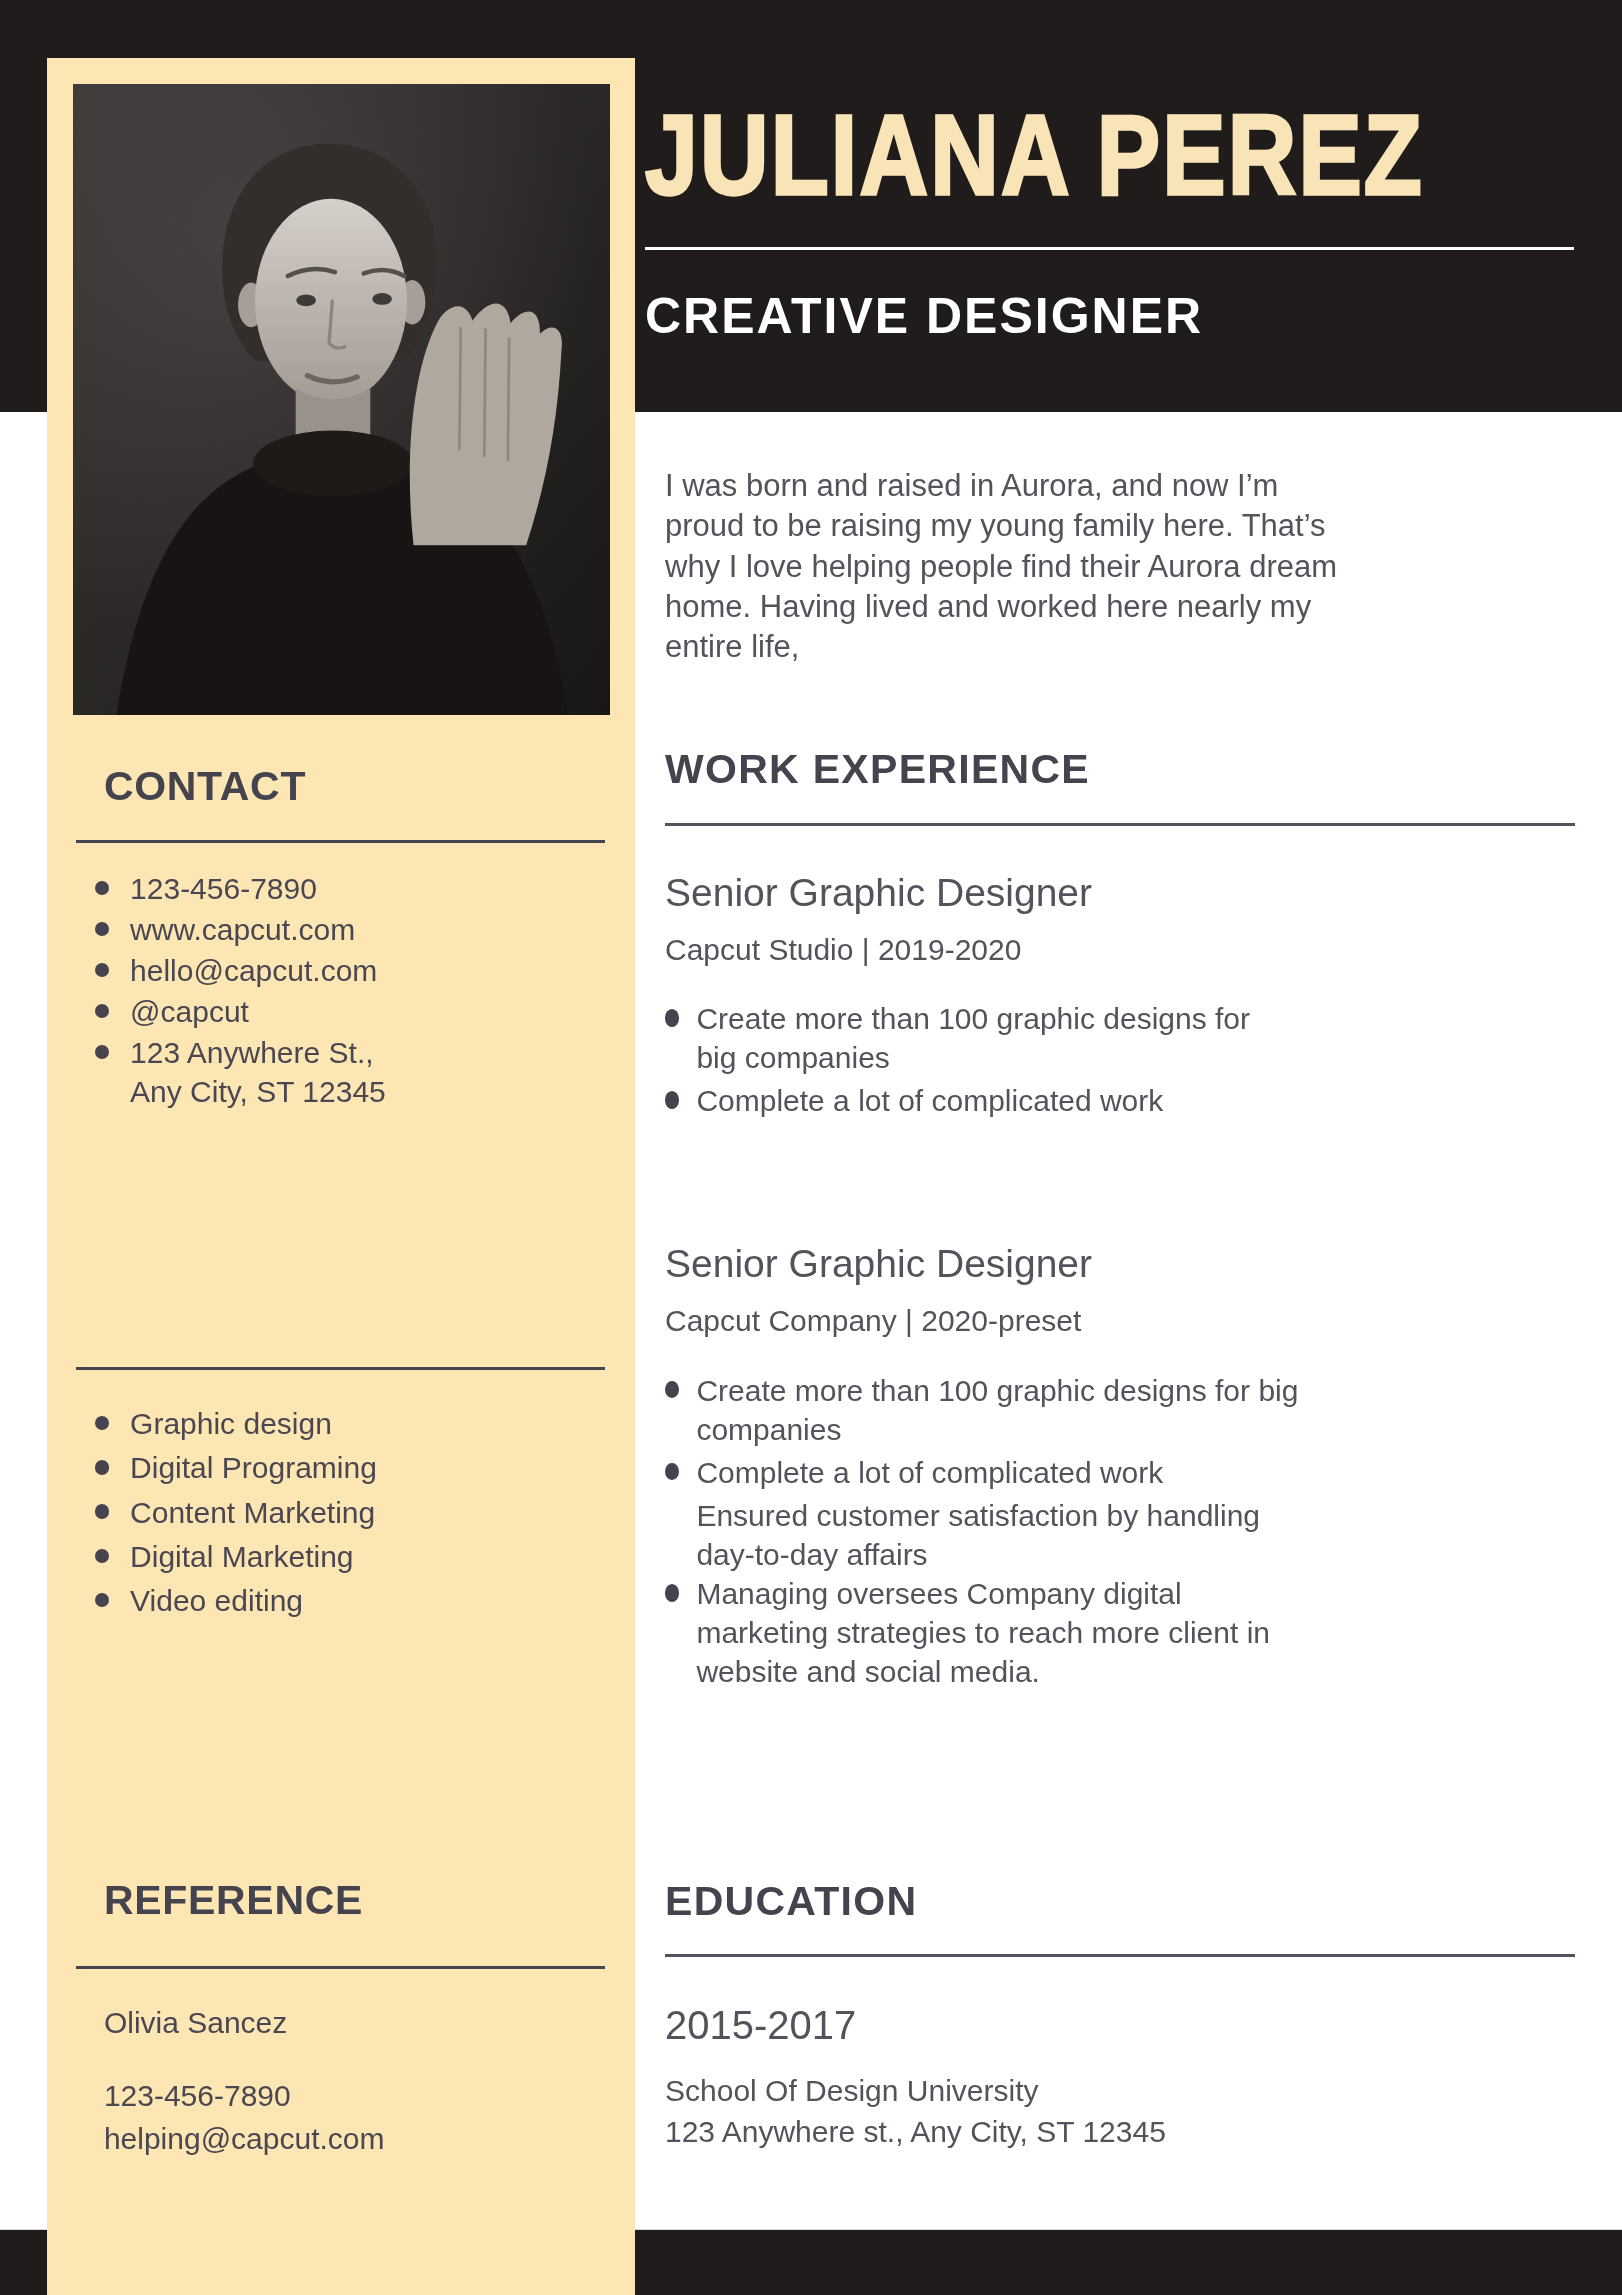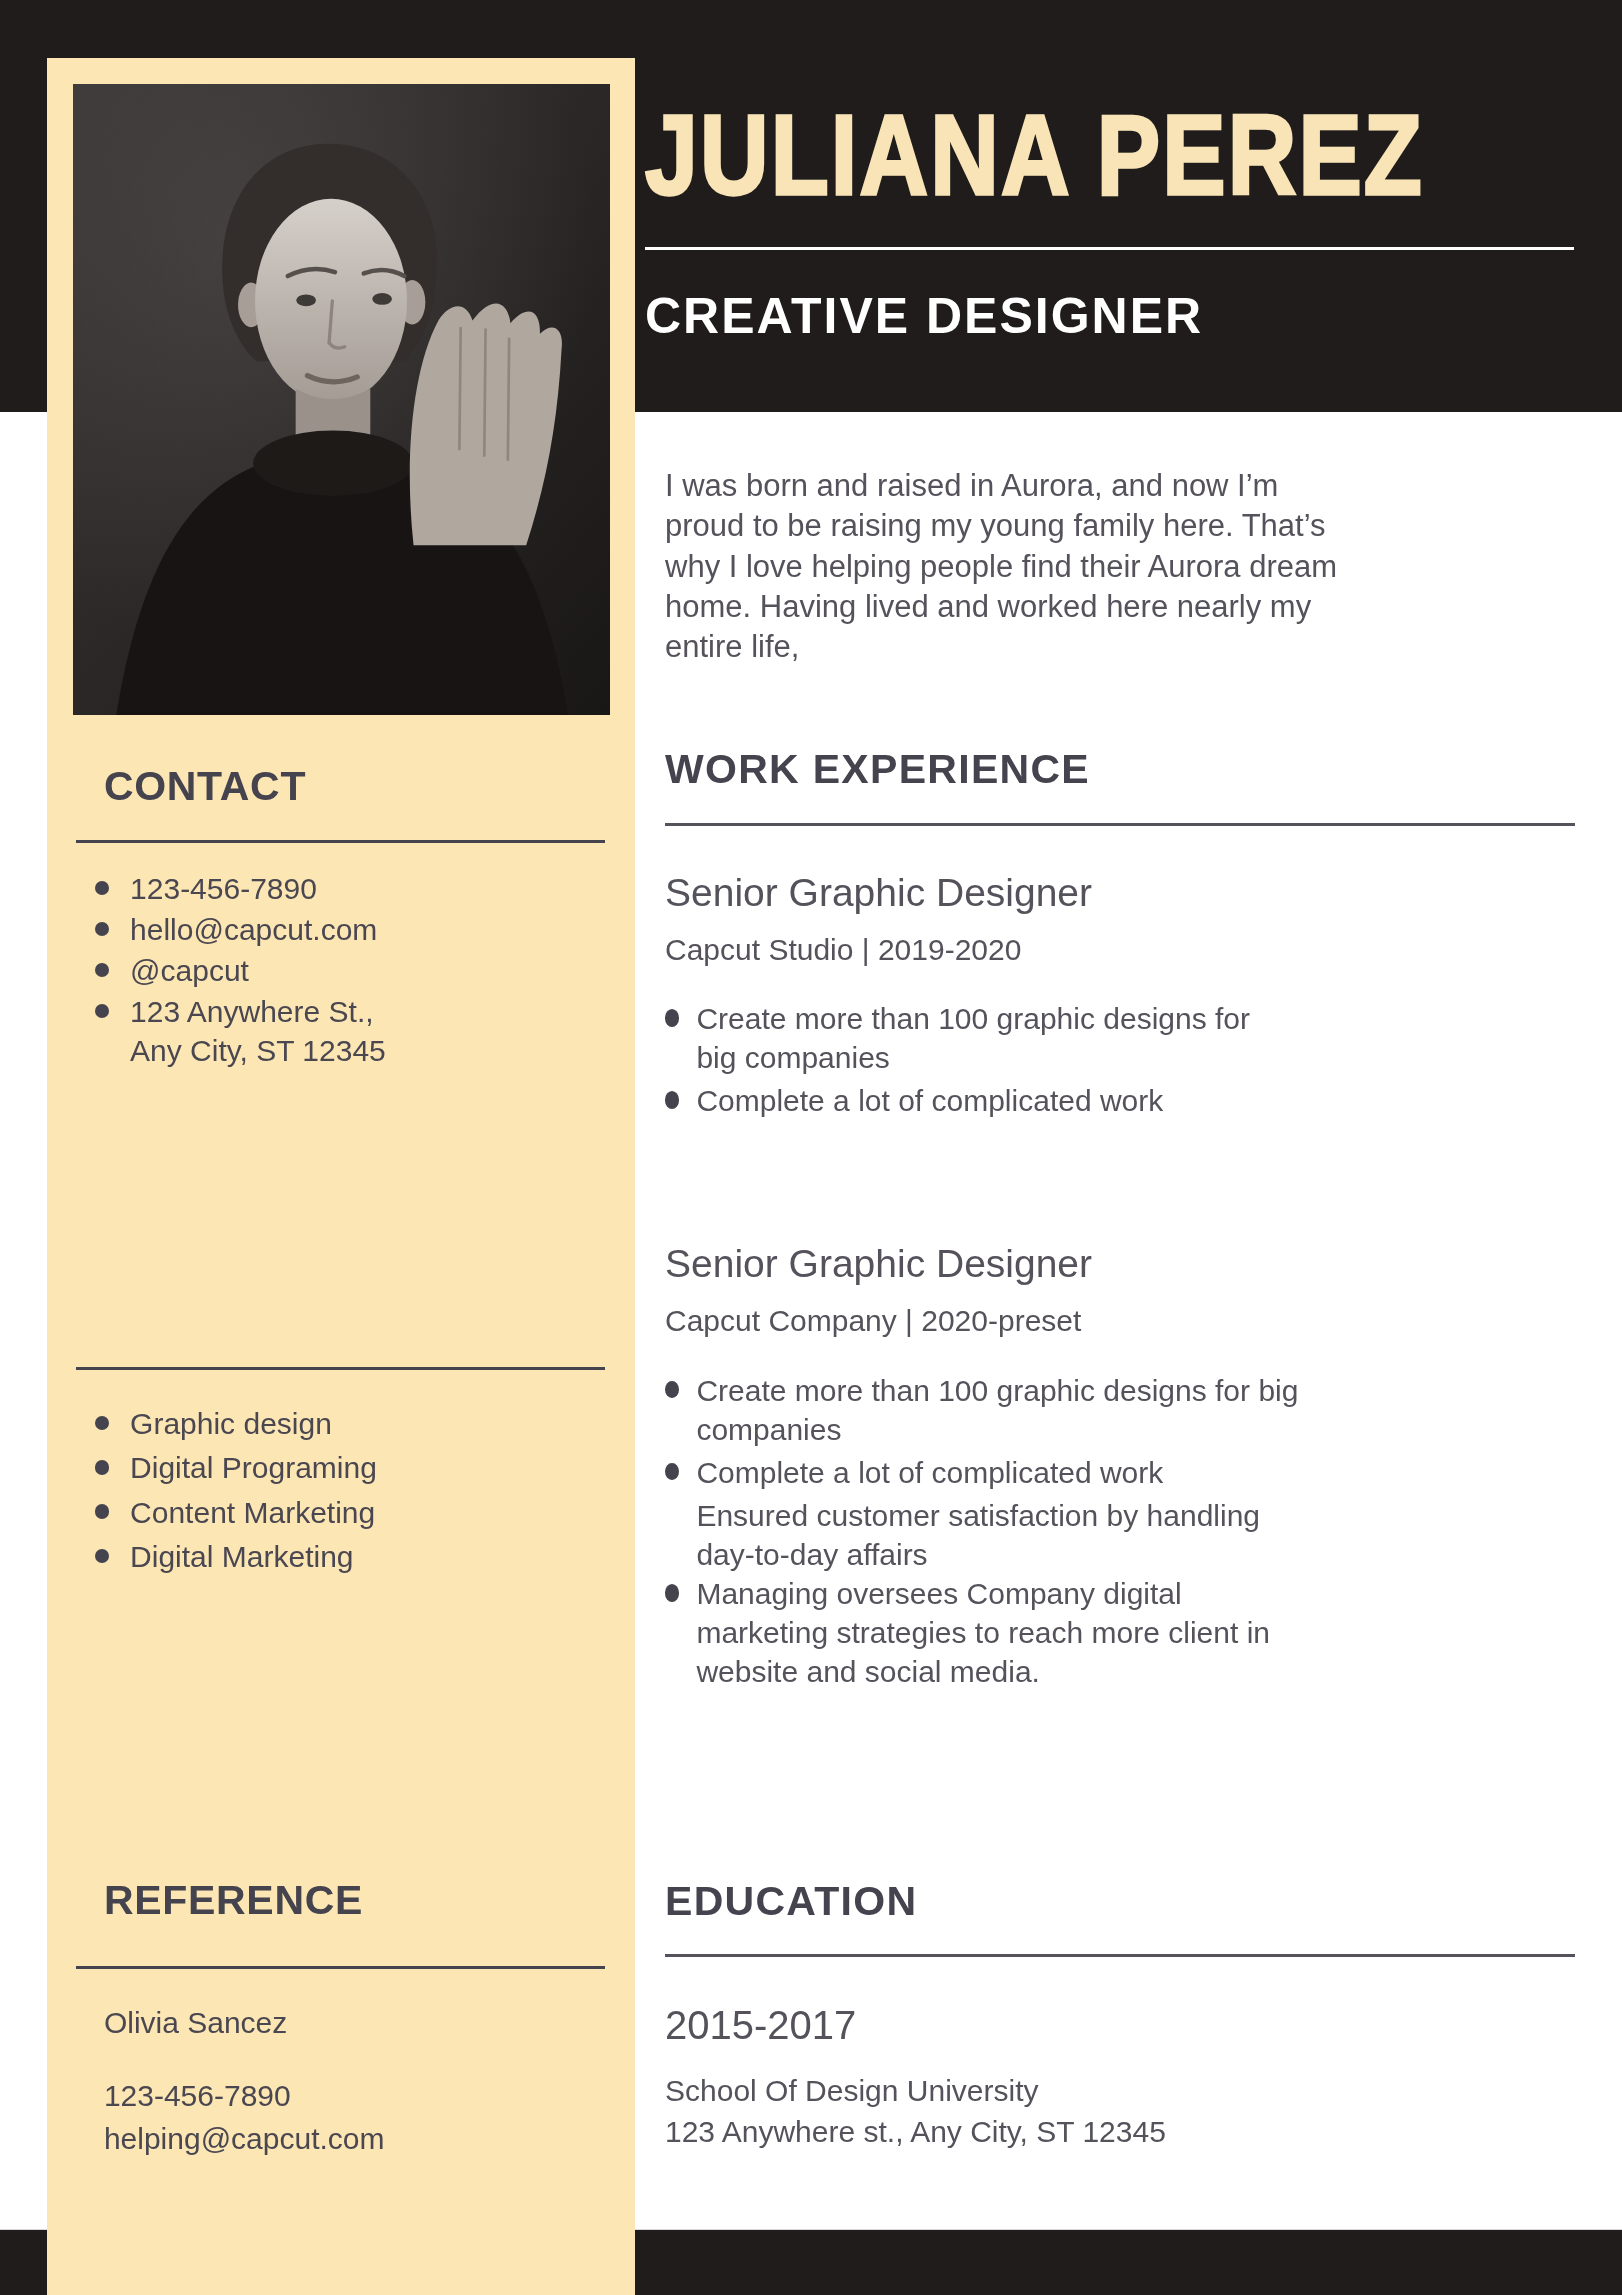--- a/index.html
+++ b/index.html
@@ -142,20 +142,24 @@
     <section class="sb-sec sb-contact">
       <h2>CONTACT</h2>
       <div class="sb-rule"></div>
       <ul>
         <li class="sb-li">
             <span class="dot"></span>
             <span class="li-t">123-456-7890</span>
           </li>
         <li class="sb-li">
             <span class="dot"></span>
+            <span class="li-t">www.capcut.com</span>
+          </li>
+        <li class="sb-li">
+            <span class="dot"></span>
             <span class="li-t">hello@capcut.com</span>
           </li>
         <li class="sb-li">
             <span class="dot"></span>
             <span class="li-t">@capcut</span>
           </li>
         <li class="sb-li">
             <span class="dot"></span>
             <span class="li-t">123 Anywhere St.,
 Any City, ST 12345</span>
@@ -174,20 +178,24 @@
             <span class="dot"></span>
             <span class="li-t">Digital Programing</span>
           </li>
         <li class="sb-li">
             <span class="dot"></span>
             <span class="li-t">Content Marketing</span>
           </li>
         <li class="sb-li">
             <span class="dot"></span>
             <span class="li-t">Digital Marketing</span>
+          </li>
+        <li class="sb-li">
+            <span class="dot"></span>
+            <span class="li-t">Video editing</span>
           </li>
       </ul>
     </section>
 
     <section class="sb-sec sb-ref">
       <h2>REFERENCE</h2>
       <div class="sb-rule"></div>
       <div class="ref-name">Olivia Sancez</div>
       <div class="ref-contact">
         <div>123-456-7890</div>

